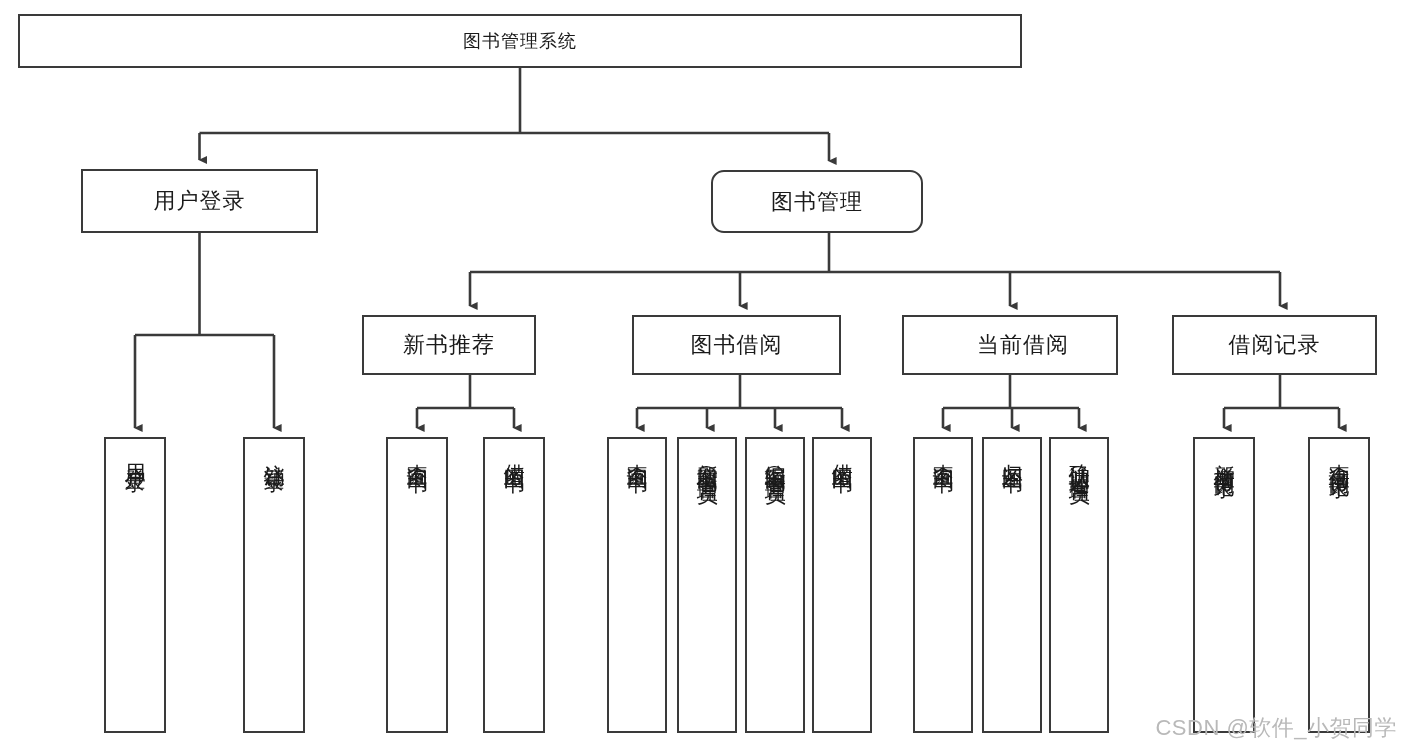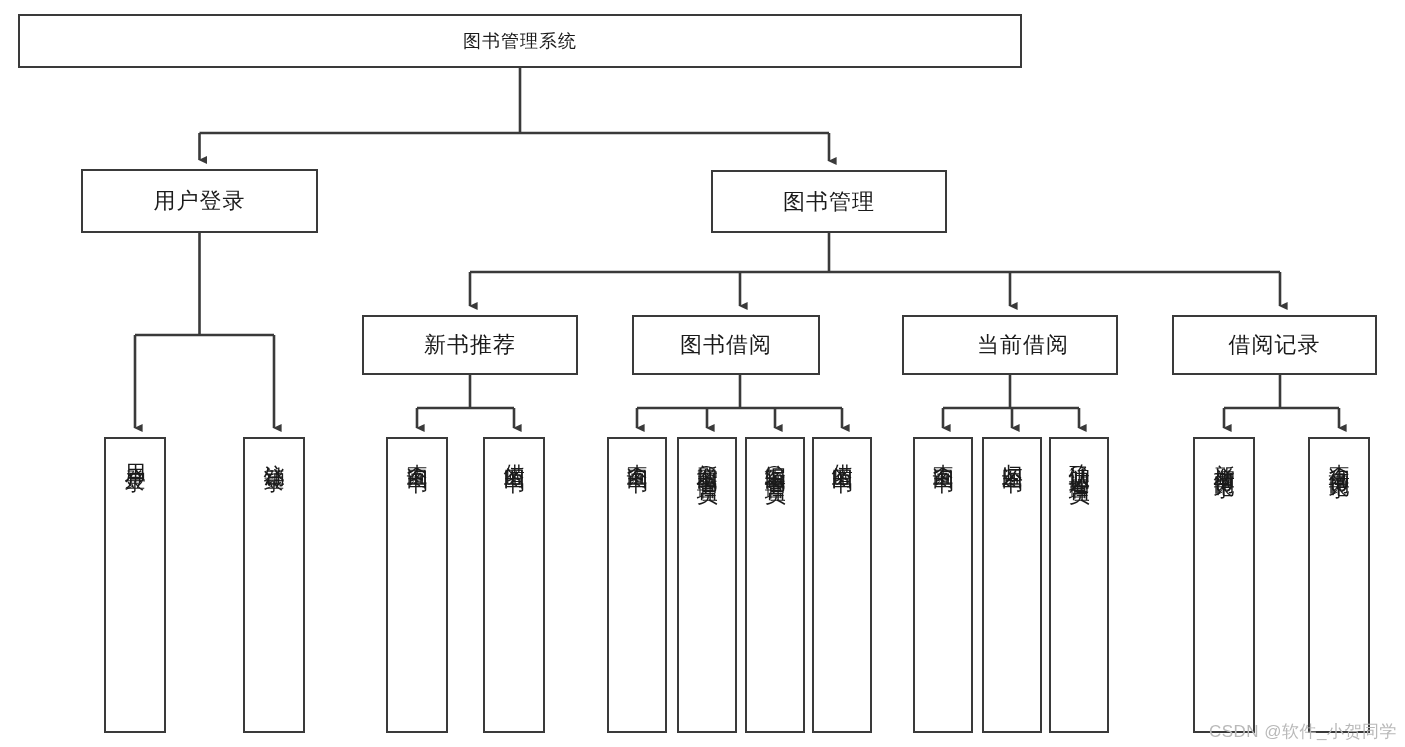--- a/index.html
+++ b/index.html
@@ -54,21 +54,21 @@
     font-size: 21px;
     line-height: 1.08;
     letter-spacing: 3px;
     white-space: nowrap;
     color: #1a1a1a;
   }
   .watermark {
     position: absolute;
     right: 8px;
     bottom: 4px;
-    font-size: 17px;
+    font-size: 22px;
     color: #b9b9b9;
     letter-spacing: 0.5px;
     z-index: 3;
     white-space: nowrap;
   }
 </style>
 </head>
 <body>
 
 <div id="canvas">
@@ -115,27 +115,27 @@
       </g>
   </svg>
 
   <div id="node-layer">
       <div class="node horizontal root" style="left: 18px; top: 14px; width: 1004px; height: 54px;">
         <span>图书管理系统</span>
       </div>
       <div class="node horizontal" style="left: 81px; top: 169px; width: 237px; height: 64px;">
         <span>用户登录</span>
       </div>
-      <div class="node horizontal" style="left: 711px; top: 170px; width: 236px; height: 63px;">
+      <div class="node horizontal" style="left: 711px; top: 170px; width: 212px; height: 63px; border-radius: 13px;">
         <span>图书管理</span>
       </div>
-      <div class="node horizontal" style="left: 362px; top: 315px; width: 216px; height: 60px; text-align: center;">
+      <div class="node horizontal" style="left: 362px; top: 315px; width: 174px; height: 60px; text-align: center;">
         <span>新书推荐</span>
       </div>
-      <div class="node horizontal" style="left: 632px; top: 315px; width: 188px; height: 60px;">
+      <div class="node horizontal" style="left: 632px; top: 315px; width: 209px; height: 60px;">
         <span>图书借阅</span>
       </div>
       <div class="node horizontal" style="left: 902px; top: 315px; width: 216px; height: 60px; padding-left: 26px;">
         <span>当前借阅</span>
       </div>
       <div class="node horizontal" style="left: 1172px; top: 315px; width: 205px; height: 60px;">
         <span>借阅记录</span>
       </div>
       <div class="node vertical" style="left: 104px; top: 437px; width: 62px; height: 296px;">
         <span class="vtext">用户登录</span>

